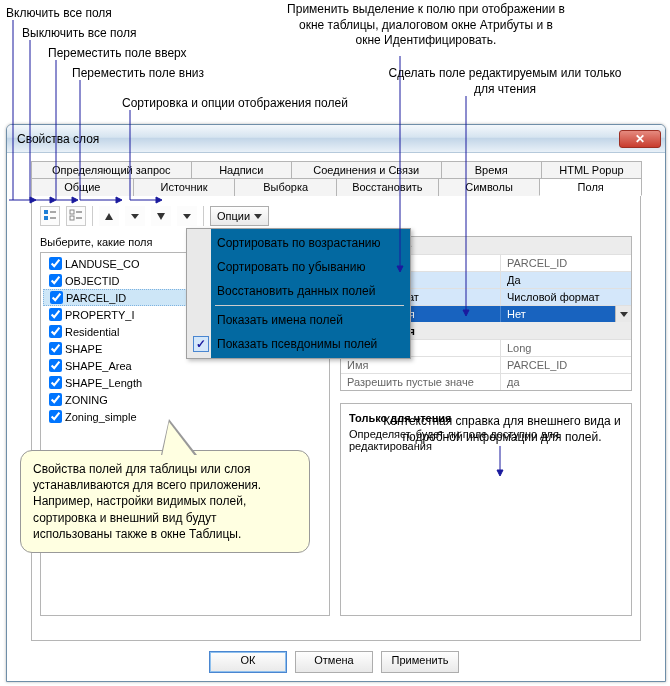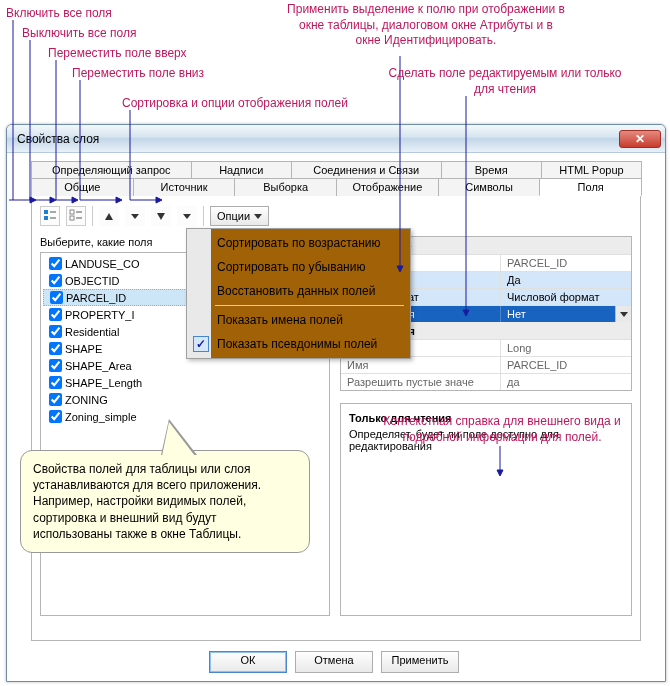--- a/index.html
+++ b/index.html
@@ -8,21 +8,21 @@
     font-family: "Segoe UI", Tahoma, sans-serif;
     font-size: 11px;
     background: #fff;
     width: 670px;
     height: 686px;
     position: relative;
     overflow: hidden;
   }
   .annotation {
     position: absolute;
-    color: #be185d;
+    color: #000000;
     font-family: Verdana, sans-serif;
     font-size: 12px;
     line-height: 1.3;
     text-align: center;
     z-index: 100;
     pointer-events: none;
   }
   svg.overlay {
     position: absolute;
     top: 0; left: 0;
@@ -220,21 +220,21 @@
     top:-29px; left:141px;
     width:0;height:0;
     border-left:7px solid transparent;
     border-right:26px solid transparent;
     border-bottom:34px solid #ffffe1;
   }
   .menu {
     position:absolute;
     left: 186px; top: 228px;
     width: 225px;
-    background:#a16207;
+    background:#0369a1;
     border:1px solid #a0a0a0;
     box-shadow: 2px 2px 4px rgba(0,0,0,0.25);
     z-index:70;
     padding:2px;
   }
   .menu .mitem {
     padding:5px 10px 5px 28px;
     position:relative;
     font-size:12px;
   }
@@ -308,21 +308,21 @@
       <div class="tab" style="flex:1.6">Определяющий запрос</div>
       <div class="tab">Надписи</div>
       <div class="tab" style="flex:1.5">Соединения и Связи</div>
       <div class="tab">Время</div>
       <div class="tab">HTML Popup</div>
     </div>
     <div class="tabrow row2">
       <div class="tab">Общие</div>
       <div class="tab">Источник</div>
       <div class="tab">Выборка</div>
-      <div class="tab">Отображение</div>
+      <div class="tab">Восстановить</div>
       <div class="tab">Символы</div>
       <div class="tab active">Поля</div>
     </div>
 
     <div class="tabcontent">
       <div class="toolbar">
         <div class="tbtn">
             <svg width="14" height="14">
               <rect x="1" y="1" width="4" height="4" fill="#1e7fd6"></rect>
               <rect x="1" y="7" width="4" height="4" fill="#1e7fd6"></rect>

